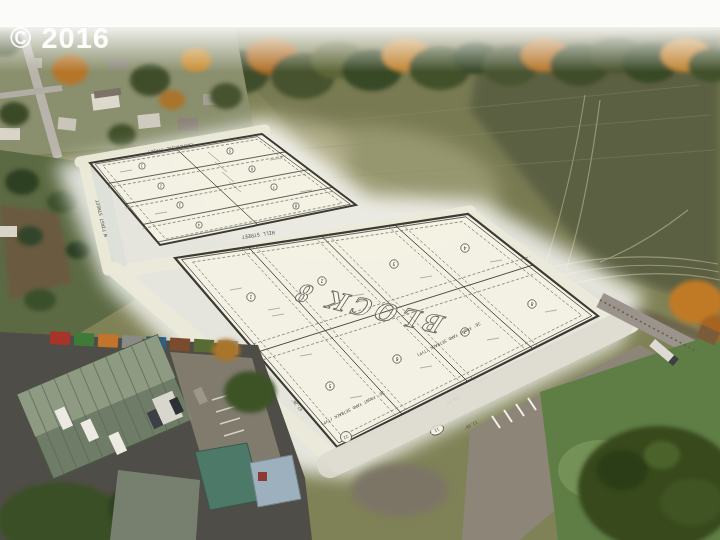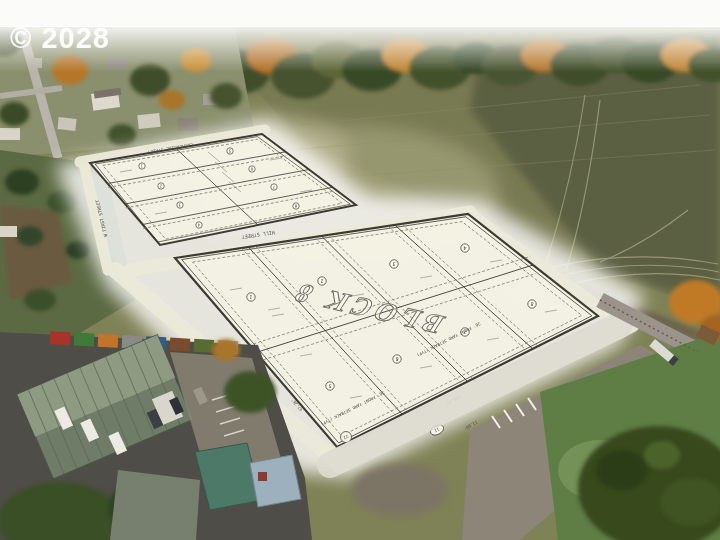--- a/index.html
+++ b/index.html
@@ -367,14 +367,14 @@
     <line x1="600" y1="300" x2="698" y2="352" stroke="#6a5b43" stroke-width="1.5" stroke-dasharray="2 3"></line>
     <rect x="698" y="328" width="20" height="14" fill="#7a5b3a" transform="rotate(25 708 335)"></rect>
   </g>
 
   <g>
     <rect x="0" y="0" width="720" height="27" fill="#ffffff" opacity="0.97"></rect>
     <rect x="0" y="26" width="720" height="46" fill="url(#hazeFade)"></rect>
   </g>
 </svg>
 
-<div class="watermark">© 2028</div>
+<div class="watermark">© 2016</div>
 </div>
 
 </body></html>

